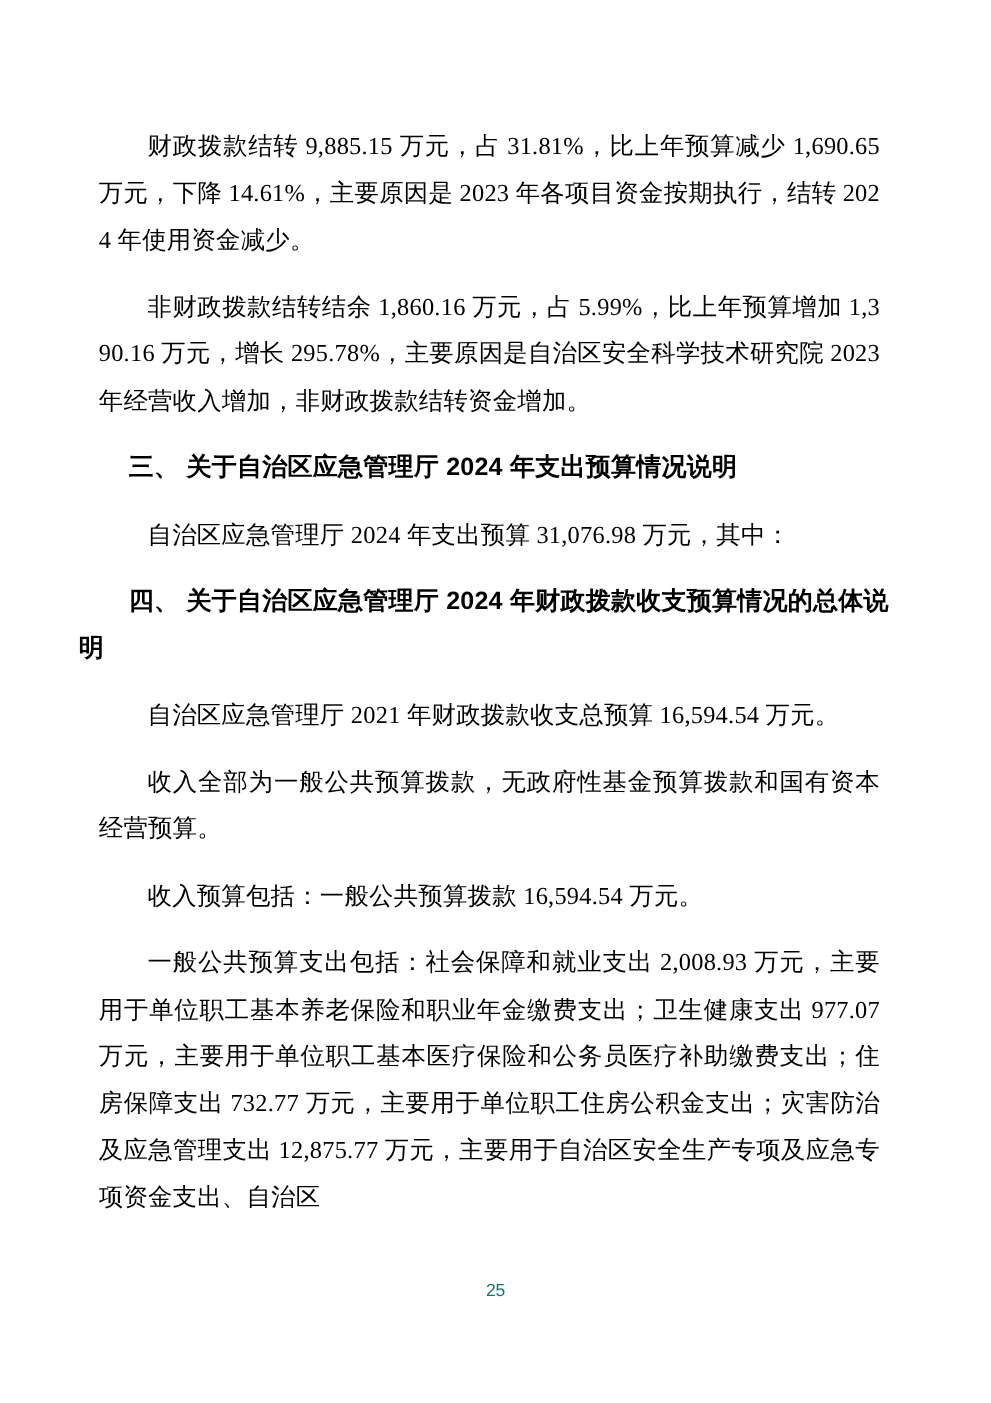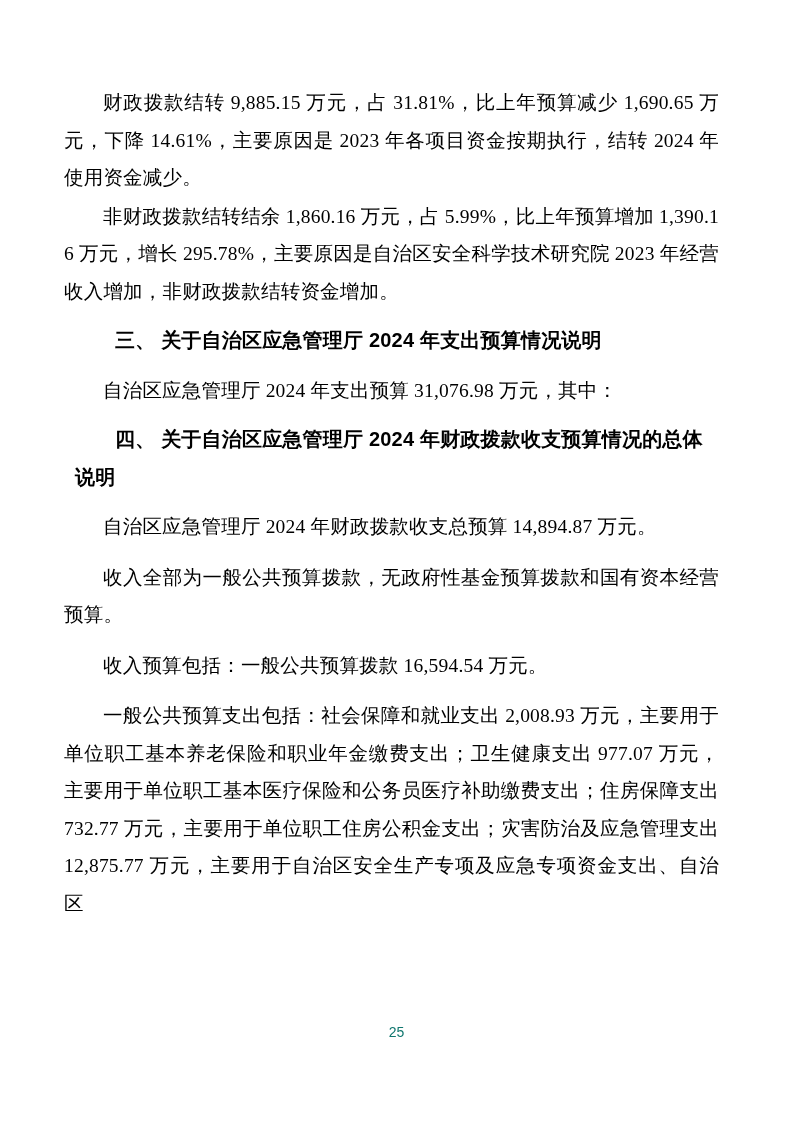--- a/index.html
+++ b/index.html
@@ -16,30 +16,30 @@
     font-family: "Liberation Serif", "DejaVu Serif", serif;
     overflow: hidden;
   }
   .content {
     position: absolute;
     left: 63px;
     top: 83px;
     width: 657px;
   }
   .doc-p {
-    margin: 1px;
+    margin: 16px;
     font-size: 19.5px;
     line-height: 37.5px;
     letter-spacing: 0.2px;
     text-align: justify;
     text-indent: 2em;
     word-break: break-all;
   }
   .doc-h {
-    margin: 12px;
+    margin: 0;
     font-size: 20px;
     line-height: 37.5px;
     letter-spacing: 0.2px;
     font-weight: bold;
     text-indent: 2em;
     font-family: "Liberation Sans", "DejaVu Sans", sans-serif;
     text-align: left;
   }
   .spaced {
     margin-top: 13px;
@@ -58,19 +58,19 @@
 </head>
 <body>
 
 <div class="page">
   <div class="content">
     <p class="doc-p">财政拨款结转 9,885.15 万元，占 31.81%，比上年预算减少 1,690.65 万元，下降 14.61%，主要原因是 2023 年各项目资金按期执行，结转 2024 年使用资金减少。</p>
     <p class="doc-p">非财政拨款结转结余 1,860.16 万元，占 5.99%，比上年预算增加 1,390.16 万元，增长 295.78%，主要原因是自治区安全科学技术研究院 2023 年经营收入增加，非财政拨款结转资金增加。</p>
     <h2 class="doc-h">三、 关于自治区应急管理厅 2024 年支出预算情况说明</h2>
     <p class="doc-p">自治区应急管理厅 2024 年支出预算 31,076.98 万元，其中：</p>
     <h2 class="doc-h">四、 关于自治区应急管理厅 2024 年财政拨款收支预算情况的总体说明</h2>
-    <p class="doc-p">自治区应急管理厅 2024 年财政拨款收支总预算 14,894.87 万元。</p>
+    <p class="doc-p">自治区应急管理厅 2021 年财政拨款收支总预算 16,594.54 万元。</p>
     <p class="doc-p spaced">收入全部为一般公共预算拨款，无政府性基金预算拨款和国有资本经营预算。</p>
     <p class="doc-p spaced">收入预算包括：一般公共预算拨款 16,594.54 万元。</p>
     <p class="doc-p spaced">一般公共预算支出包括：社会保障和就业支出 2,008.93 万元，主要用于单位职工基本养老保险和职业年金缴费支出；卫生健康支出 977.07 万元，主要用于单位职工基本医疗保险和公务员医疗补助缴费支出；住房保障支出 732.77 万元，主要用于单位职工住房公积金支出；灾害防治及应急管理支出 12,875.77 万元，主要用于自治区安全生产专项及应急专项资金支出、自治区</p>
   </div>
   <div class="footer">25</div>
 </div>
 
 </body></html>

